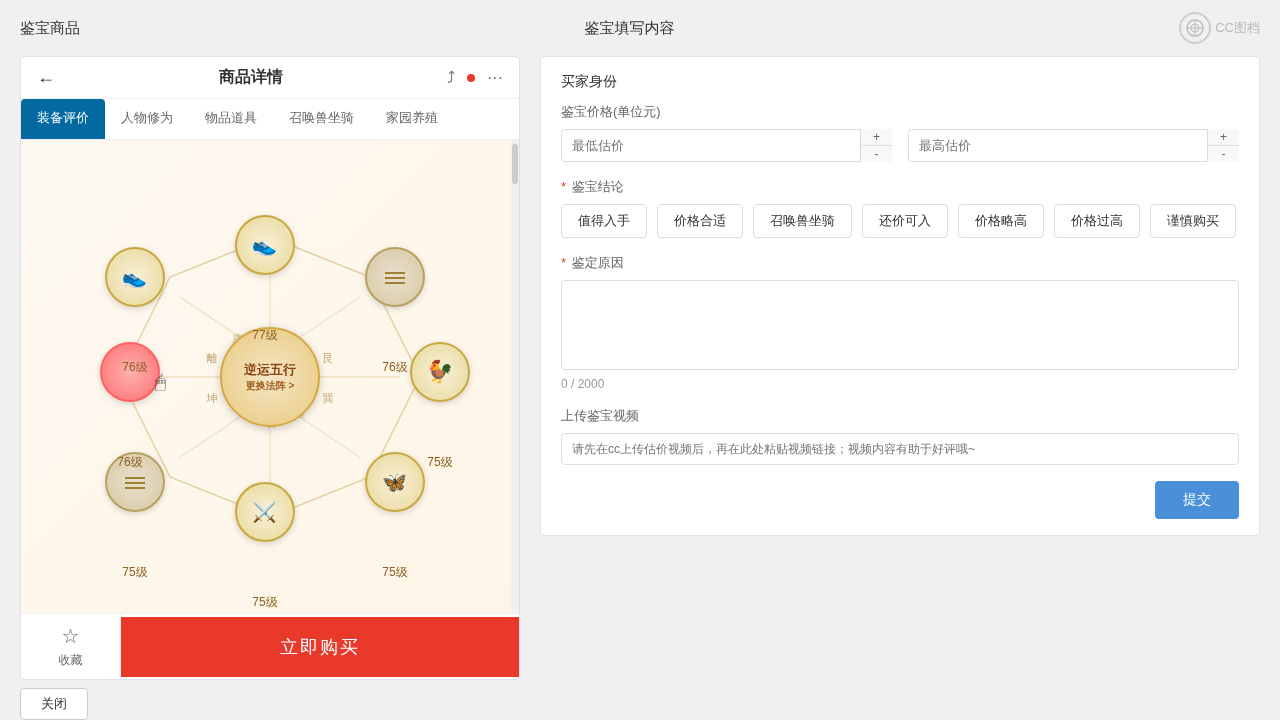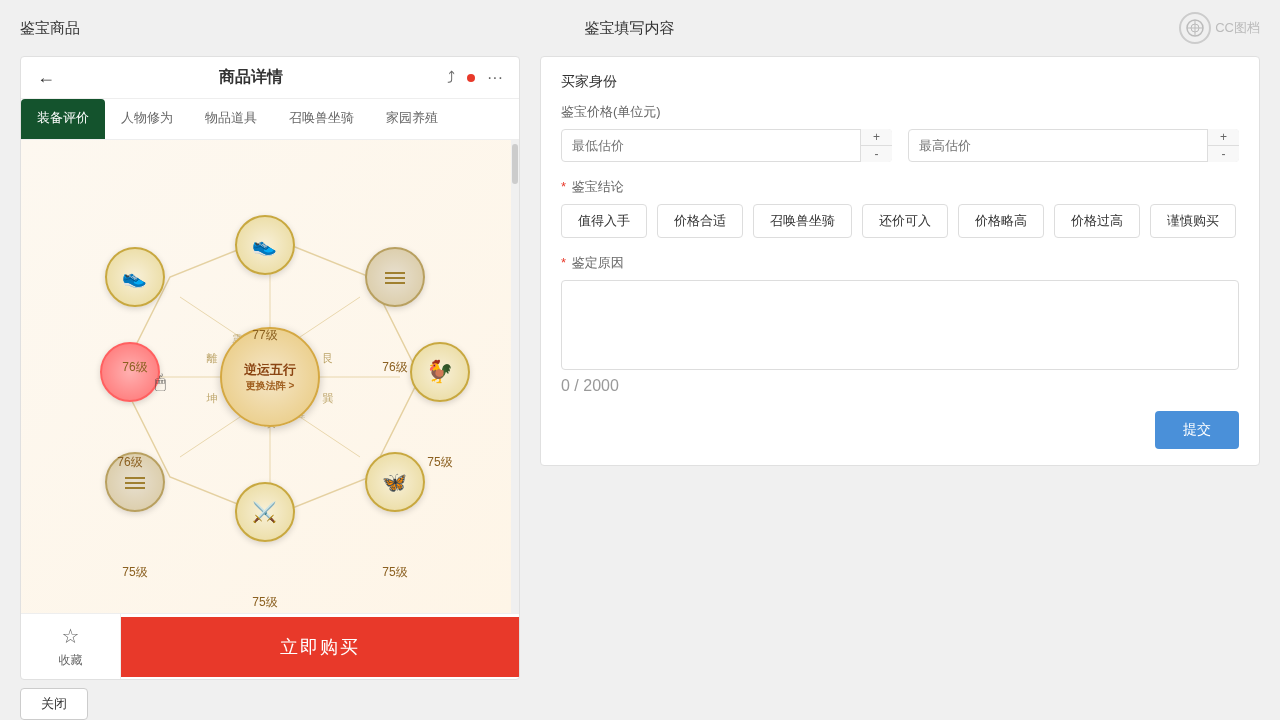--- a/index.html
+++ b/index.html
@@ -105,21 +105,21 @@
     .tab-item {
       padding: 10px 16px;
       font-size: 13px;
       cursor: pointer;
       white-space: nowrap;
       color: #666;
       border-bottom: 2px solid transparent;
     }
 
     .tab-item.active {
-      background: #14532d;
+      background: #0369a1;
       color: #fff;
       border-radius: 4px 4px 0 0;
       text-align: right;
     }
 
     .panel-body {
       flex: 1;
       overflow-y: auto;
       position: relative;
       display: flex;
@@ -386,21 +386,21 @@
       border: 1px solid #ddd;
       border-radius: 4px;
       padding: 8px 10px;
       font-size: 13px;
       resize: none;
       outline: none;
       font-family: inherit;
     }
 
     .char-count {
-      font-size: 16px;
+      font-size: 12px;
       color: #999;
       margin-top: 4px;
     }
 
     .video-input {
       width: 100%;
       border: 1px solid #ddd;
       border-radius: 4px;
       padding: 8px 10px;
       font-size: 12px;
@@ -646,20 +646,24 @@
       </div>
 
       <div class="form-row">
         <label class="form-label required">
           <span>鉴定原因</span>
         </label>
         <textarea class="reason-textarea" style=""></textarea>
         <div class="char-count">0 / 2000</div>
       </div>
 
+      <div class="form-row">
+        <label class="form-label">上传鉴宝视频</label>
+        <input class="video-input" type="text" placeholder="请先在cc上传估价视频后，再在此处粘贴视频链接；视频内容有助于好评哦~" style="">
+      </div>
 
       <div class="submit-row">
         <button class="submit-btn">提交</button>
       </div>
     </div>
   </div>
 </div>
 
 <div class="bottom-bar">
   <button class="close-btn">关闭</button>

